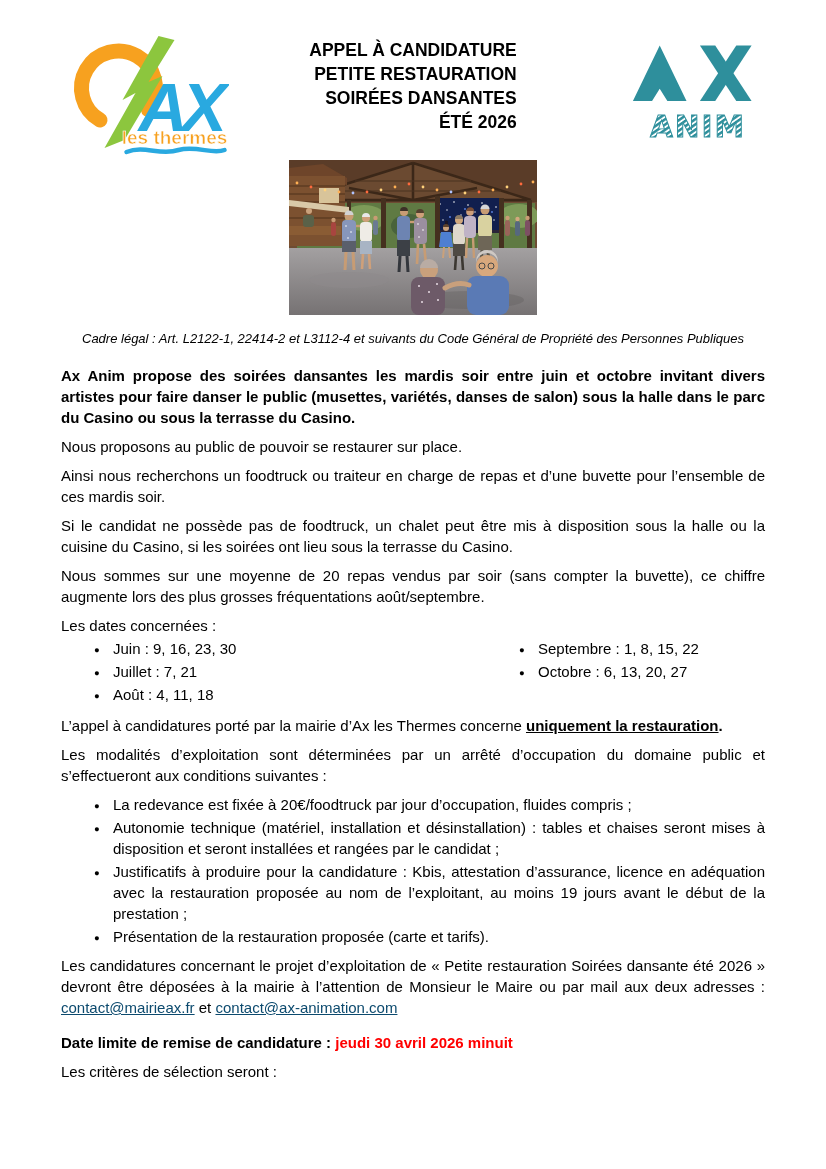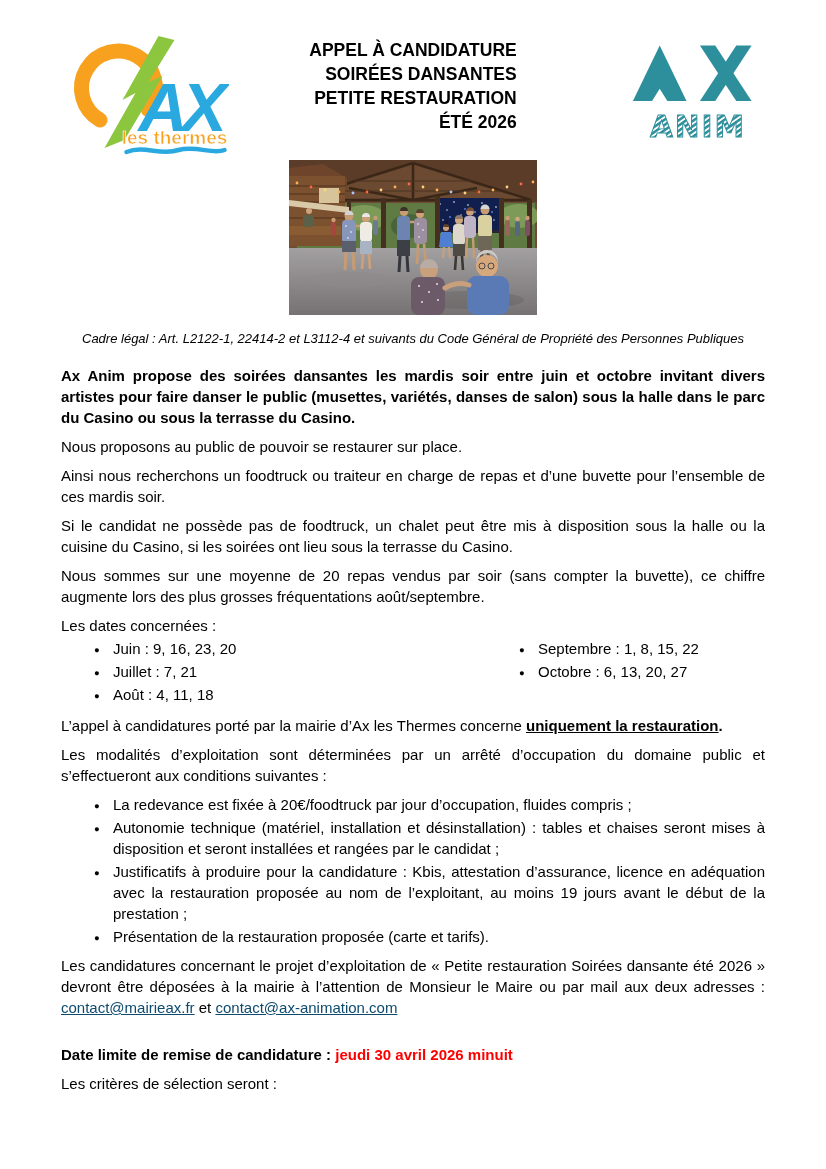--- a/index.html
+++ b/index.html
@@ -23,21 +23,21 @@
   ul.blist li{position:relative;margin:0 0 2px;text-align:justify;}
   ul.blist li::before{content:"●";position:absolute;left:-19px;top:1px;font-size:9.5px;}
   .dates-row{display:flex;margin:2px 0 8px;}
   .dates-row ul{margin:0;}
   .dates-row ul.col-left{width:404px;flex:none;}
   .dates-row ul.col-right{padding-left:21px;flex:1;}
   .appel-line{margin:0 0 8px;}
   .emph{font-weight:700;text-decoration:underline;}
   a.mail-link{color:#0c4a6e;text-decoration:underline;cursor:pointer;}
   .mt-lg{margin-top:22px;}
-  .deadline{font-weight:700;margin:26px 0 8px;}
+  .deadline{font-weight:700;margin:14px 0 8px;}
   .deadline .red{color:#ff0000;}
   .criteria-label{margin:0;}
   ul.criteria{margin:2px 0 0;}
 </style>
 </head>
 <body>
 
 <div class="page">
 
   <header class="doc-header">
@@ -47,22 +47,22 @@
         <circle cx="56" cy="60" r="37" fill="none" stroke="#f7a11f" stroke-width="15" stroke-dasharray="178 55" stroke-linecap="round" transform="rotate(120 56 60)"></circle>
         <polygon fill="#8cc63e" points="96,8 60,72 73,65 42,120 62,112 100,48 86,54 112,12"></polygon>
         <text x="76" y="103" font-size="68" font-weight="800" font-style="italic" letter-spacing="-6" fill="#29a9e0" font-family="&quot;Liberation Sans&quot;,&quot;DejaVu Sans&quot;,sans-serif">AX</text>
         <text x="112" y="116" font-size="19" font-weight="700" text-anchor="middle" fill="#f7a11f" stroke="#ffffff" stroke-width="0.6" font-family="&quot;Liberation Sans&quot;,&quot;DejaVu Sans&quot;,sans-serif">les thermes</text>
         <path d="M64,124 C82,117 98,128 116,122 C134,117 150,127 162,122" fill="none" stroke="#29a9e0" stroke-width="4.5" stroke-linecap="round"></path>
       </svg>
     </div>
 
     <div class="doc-title">
       <div>APPEL À CANDIDATURE</div>
+      <div>PETITE RESTAURATION</div>
       <div>SOIRÉES DANSANTES</div>
-      <div>PETITE RESTAURATION</div>
       <div>ÉTÉ 2026</div>
     </div>
 
     <div class="logo-right">
       <svg viewBox="0 0 140 105" width="134" height="104">
         <title>AX</title>
         <defs>
           <pattern id="hatch" width="4.5" height="4.5" patternUnits="userSpaceOnUse" patternTransform="rotate(55)">
             <rect width="4.5" height="4.5" fill="#ffffff"></rect>
             <rect width="2.6" height="4.5" fill="#2e8f9c"></rect>
@@ -260,21 +260,21 @@
   <p class="body bold mt-body">Ax Anim propose des soirées dansantes les mardis soir entre juin et octobre invitant divers artistes pour faire danser le public (musettes, variétés, danses de salon) sous la halle dans le parc du Casino ou sous la terrasse du Casino.</p>
   <p class="body">Nous proposons au public de pouvoir se restaurer sur place.</p>
   <p class="body">Ainsi nous recherchons un foodtruck ou traiteur en charge de repas et d’une buvette pour l’ensemble de ces mardis soir.</p>
   <p class="body">Si le candidat ne possède pas de foodtruck, un chalet peut être mis à disposition sous la halle ou la cuisine du Casino, si les soirées ont lieu sous la terrasse du Casino.</p>
   <p class="body">Nous sommes sur une moyenne de 20 repas vendus par soir (sans compter la buvette), ce chiffre augmente lors des plus grosses fréquentations août/septembre.</p>
 
   <p class="body" style="margin-bottom:2px;">Les dates concernées :</p>
 
   <div class="dates-row">
     <ul class="blist col-left">
-      <li>Juin : 9, 16, 23, 20</li>
+      <li>Juin : 9, 16, 23, 30</li>
       <li>Juillet : 7, 21</li>
       <li>Août : 4, 11, 18</li>
     </ul>
     <ul class="blist col-right">
       <li>Septembre : 1, 8, 15, 22</li>
       <li>Octobre : 6, 13, 20, 27</li>
     </ul>
   </div>
 
   <p class="appel-line"><span>L’appel à candidatures porté par la mairie d’Ax les Thermes concerne </span><span class="emph">uniquement la restauration</span><span class="bold">.</span></p>

